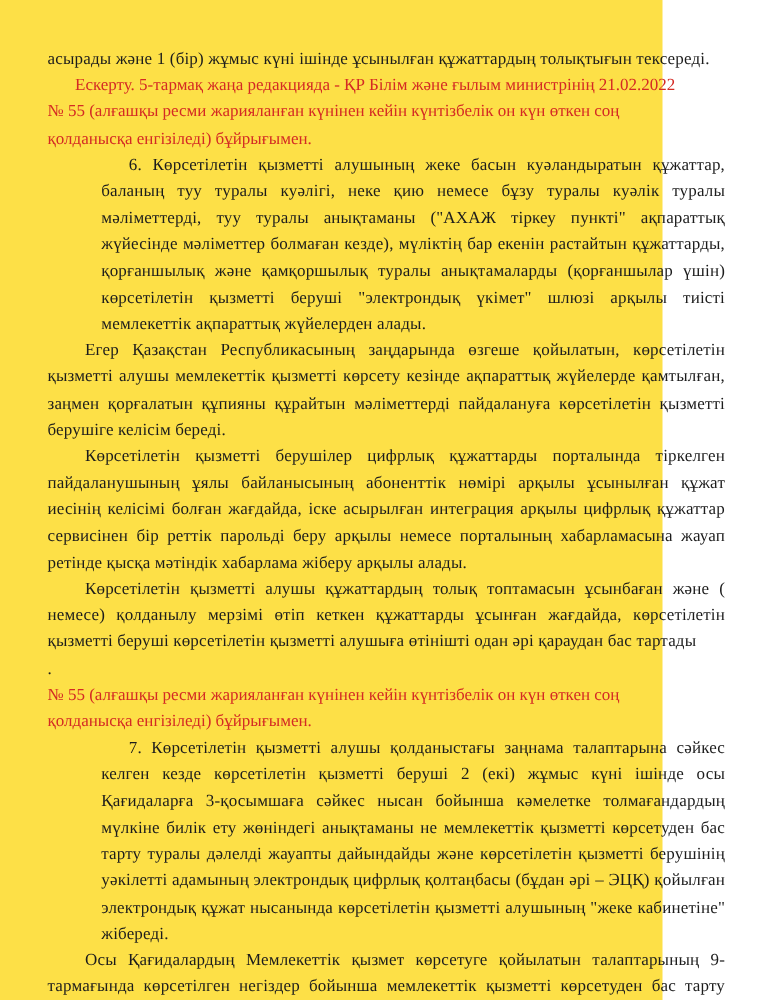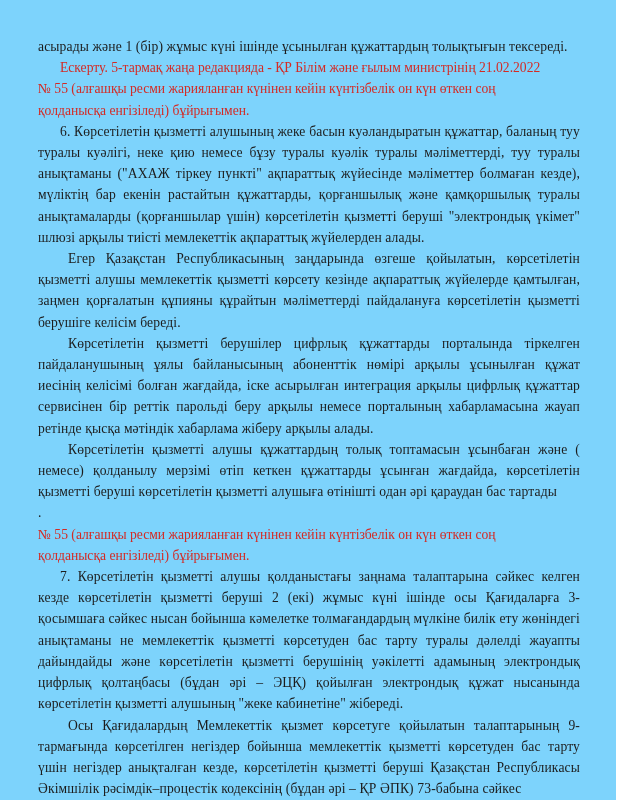--- a/index.html
+++ b/index.html
@@ -9,45 +9,46 @@
     background: #ffffff;
   }
   body {
     width: 618px;
     height: 800px;
     overflow: hidden;
     font-family: "Liberation Serif", "DejaVu Serif", serif;
   }
   .page {
     position: relative;
-    width: 616px;
+    width: 530px;
     height: 800px;
     box-sizing: border-box;
     padding: 36px 38px 0 38px;
-    background: #7dd3fc;
+    background: #fde047;
   }
   .doc-body {
     width: 542px;
   }
   p.para {
     margin: 0;
     padding: 0;
     font-size: 13.6px;
     line-height: 21.2px;
     text-align: justify;
     text-justify: inter-word;
     color: #1c1c1c;
     letter-spacing: 0.01em;
     -webkit-font-smoothing: antialiased;
   }
   p.para.indent {
     text-indent: 30px;
   }
   p.para.indent-sm {
     text-indent: 22px;
+    margin-left: 43px;
   }
   p.note {
     margin: 0;
     padding: 0;
     font-size: 13.6px;
     line-height: 21.2px;
     text-align: left;
     color: #d42a24;
     text-indent: 22px;
   }

